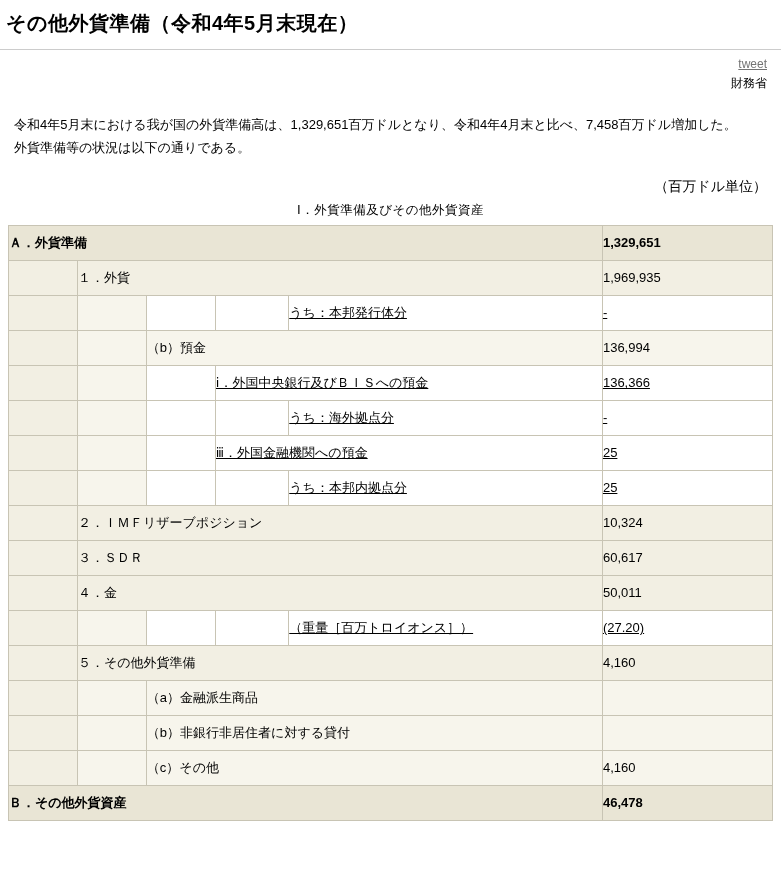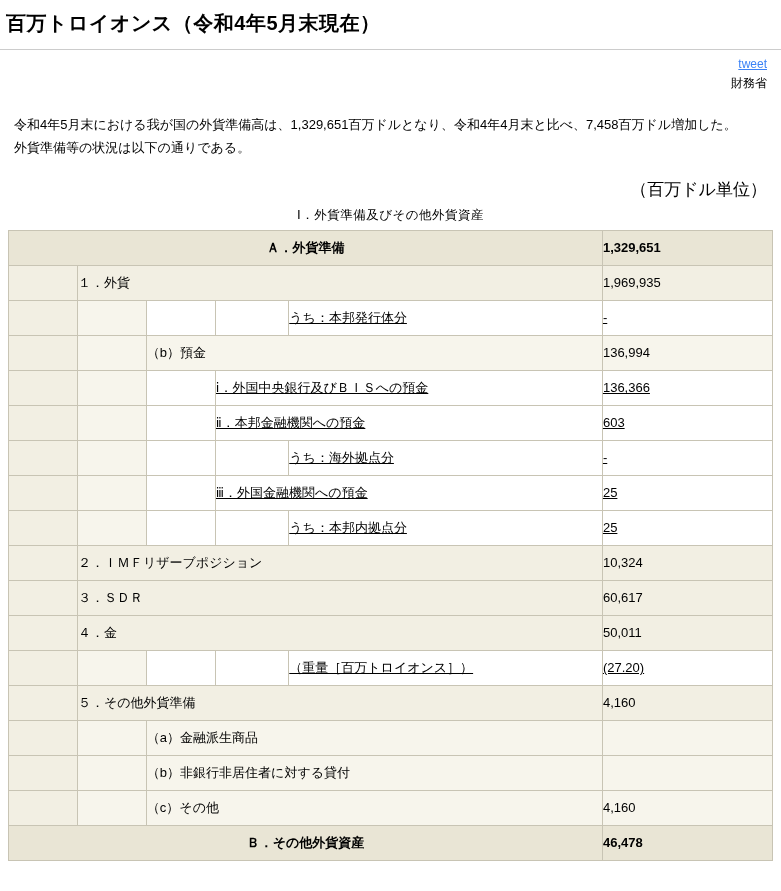--- a/index.html
+++ b/index.html
@@ -29,40 +29,40 @@
   .title-rule {
     border: none;
     border-top: 1px solid #cccccc;
     margin: 0 0 0 0;
   }
   .tweet-row {
     text-align: right;
     padding: 6px 14px 0 0;
   }
   .tweet-link {
-    color: #3b82f6;
+    color: #737373;
     text-decoration: underline;
     font-size: 12px;
     cursor: pointer;
   }
   .meta-block {
     text-align: right;
     padding: 4px 14px 0 0;
     font-size: 12px;
     line-height: 1.45;
   }
   .lead {
     padding: 22px 14px 0 14px;
     font-size: 13px;
     line-height: 1.75;
   }
   .unit-note {
     text-align: right;
     padding: 18px 14px 2px 0;
-    font-size: 17px;
+    font-size: 14px;
     margin-left: 16px;
   }
   .table-caption {
     text-align: center;
     font-size: 12.5px;
     padding: 4px 0 6px 0;
     letter-spacing: 0.5px;
   }
   table.fx {
     border-collapse: collapse;
@@ -89,28 +89,28 @@
     width: 148px;
   }
   td.spacer {
     padding: 0;
   }
   
   .bg-dark  { background: #e9e5d5; }
   .bg-mid   { background: #f2efe3; }
   .bg-light { background: #f7f5ec; }
   .bg-white { background: #ffffff; text-decoration: underline; }
-  .bold { font-weight: bold; text-align: center; }
+  .bold { font-weight: bold; }
 </style>
 </head>
 <body>
 
 <div class="page">
 
-  <div class="page-title">百万トロイオンス（令和4年5月末現在）</div>
+  <div class="page-title">その他外貨準備（令和4年5月末現在）</div>
   <hr class="title-rule">
 
   <div class="tweet-row">
     <span class="tweet-link">tweet</span>
   </div>
 
   <div class="meta-block">
     <div>財務省</div>
   </div>
 
@@ -163,27 +163,20 @@
       </tr>
 
       <tr>
         <td class="spacer bg-mid"></td>
         <td class="spacer bg-light"></td>
         <td class="spacer bg-white"></td>
         <td class="lbl bg-white" colspan="2">ⅰ．外国中央銀行及びＢＩＳへの預金</td>
         <td class="val bg-white">136,366</td>
       </tr>
 
-      <tr>
-        <td class="spacer bg-mid"></td>
-        <td class="spacer bg-light"></td>
-        <td class="spacer bg-white"></td>
-        <td class="lbl bg-white" colspan="2">ⅱ．本邦金融機関への預金</td>
-        <td class="val bg-white">603</td>
-      </tr>
 
       <tr>
         <td class="spacer bg-mid"></td>
         <td class="spacer bg-light"></td>
         <td class="spacer bg-white"></td>
         <td class="spacer bg-white"></td>
         <td class="lbl bg-white">うち：海外拠点分</td>
         <td class="val bg-white">-</td>
       </tr>
 

